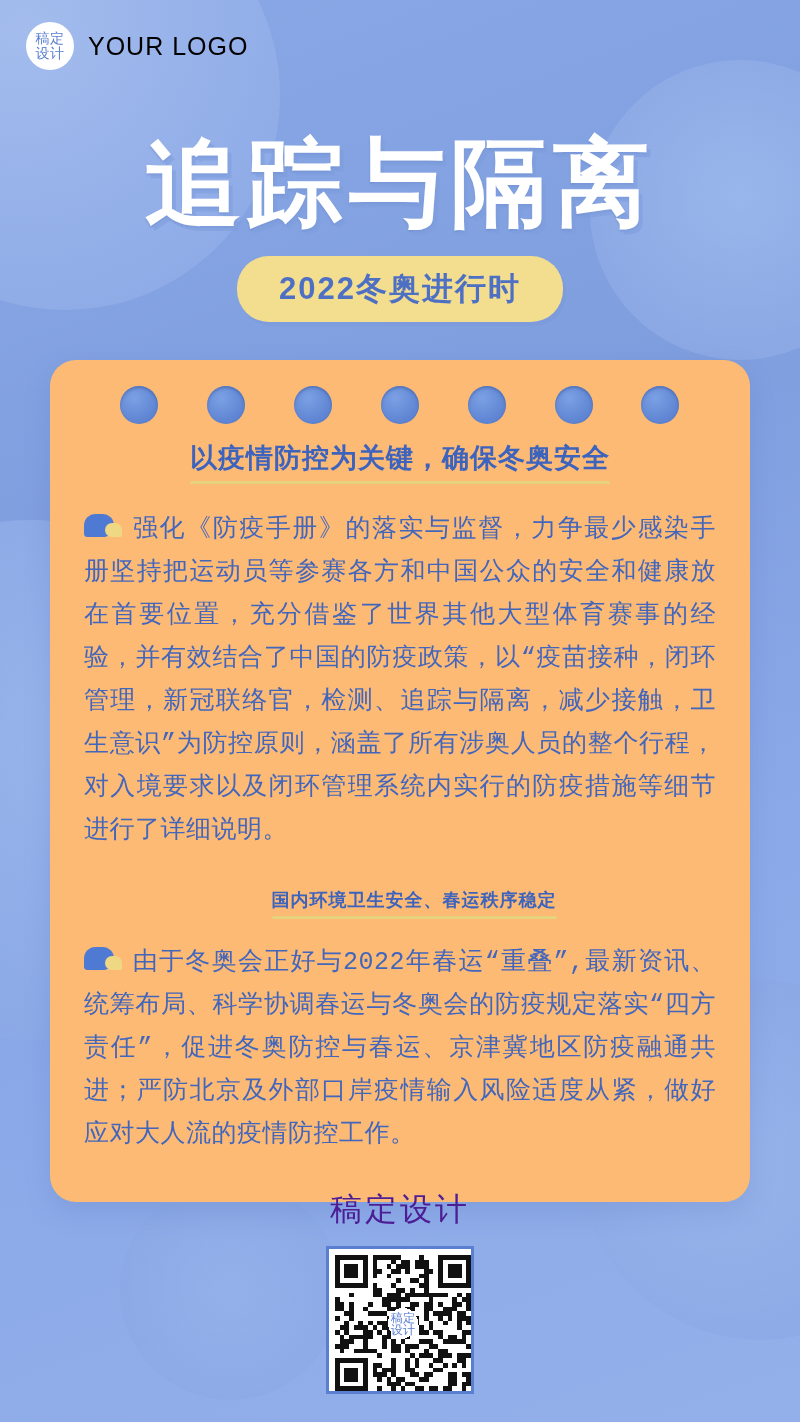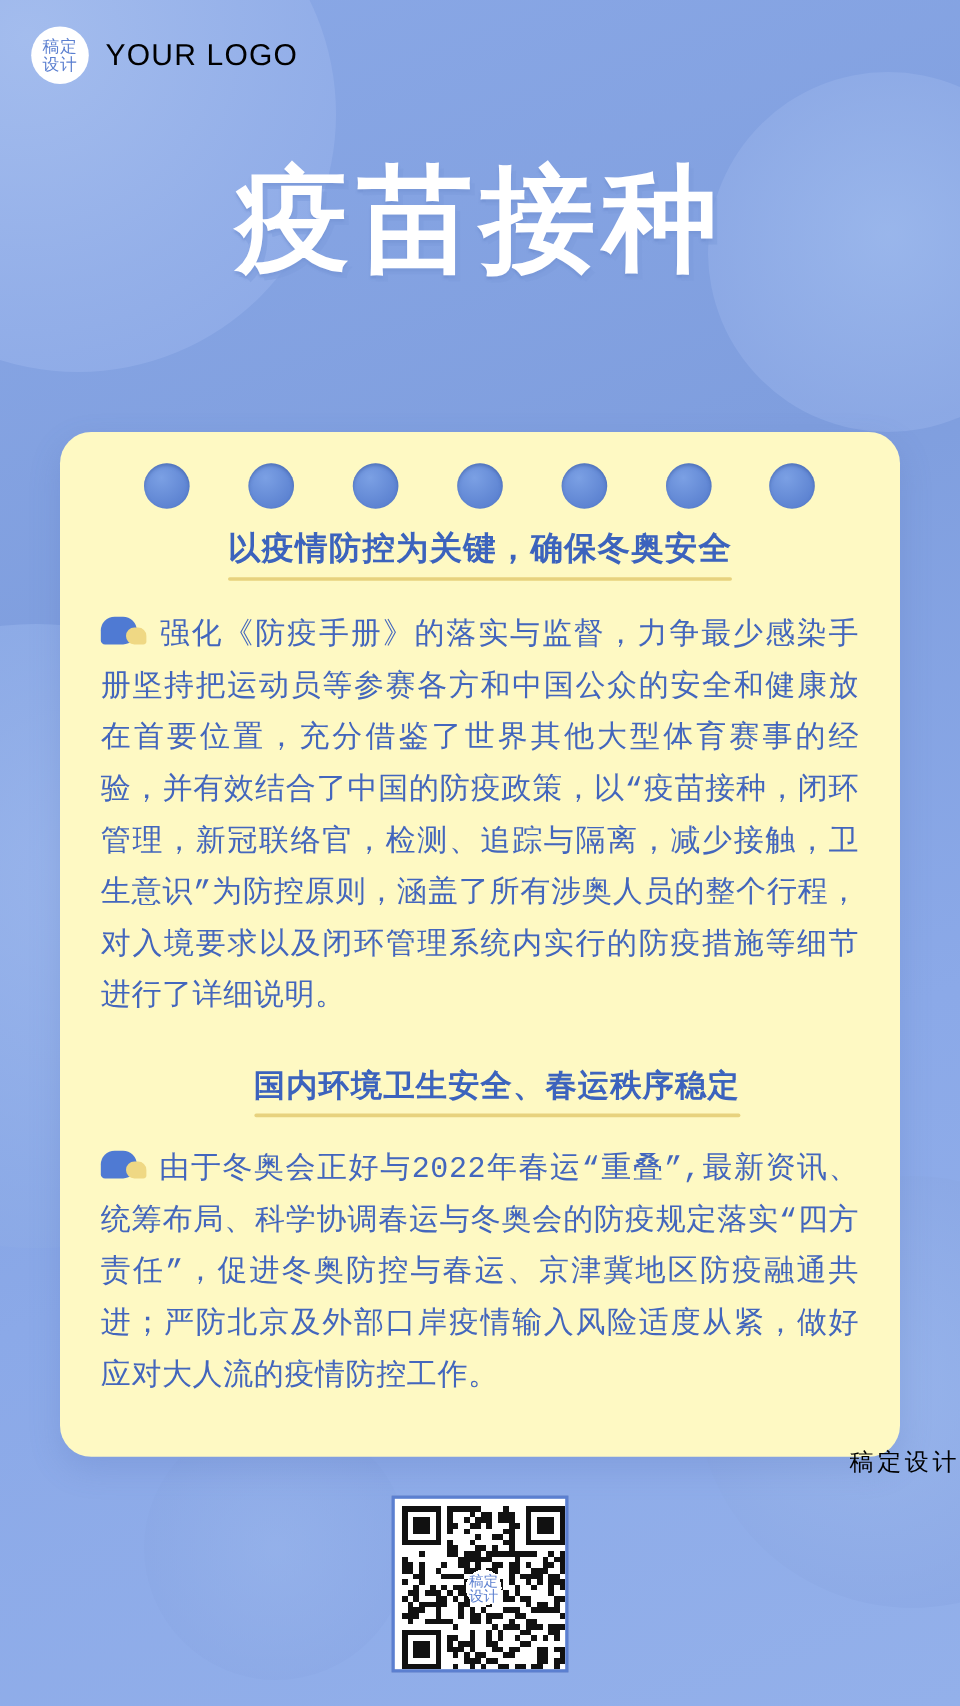--- a/index.html
+++ b/index.html
@@ -121,21 +121,21 @@
     border-radius: 32px;
     box-shadow: 3px 4px 0 rgba(120,150,215,.35);
   }
 
   
   .card {
     position: absolute;
     left: 50px;
     top: 360px;
     width: 700px;
-    background: #fef9c3;
+    background: #fdba74;
     border-radius: 26px;
     box-shadow: 0 10px 26px rgba(80,110,180,.22);
     z-index: 3;
     padding: 78px 34px 46px 34px;
   }
   .punch-row {
     position: absolute;
     top: 26px;
     left: 0; right: 0;
     display: flex;
@@ -214,21 +214,21 @@
     font-family: "DejaVu Serif", "Liberation Serif", serif;
     font-weight: bold;
     font-size: 25px;
     letter-spacing: 1px;
     line-height: 1.5;
   }
   .mid-title .line2 {
     color: #3c63bd;
     font-family: "DejaVu Serif", "Liberation Serif", serif;
     font-weight: bold;
-    font-size: 26px;
+    font-size: 18px;
     letter-spacing: 1px;
     line-height: 1.5;
     display: inline-block;
     margin-left: 28px;
   }
   .mid-title .line2 .underline {
     display: block;
     height: 3px;
     background: #e7d27e;
     margin-top: 3px;
@@ -237,25 +237,24 @@
 
   
   .footer {
     position: absolute;
     left: 0; right: 0;
     bottom: 28px;
     text-align: center;
     z-index: 4;
   }
   .footer-label {
-    color: #000000;
-    font-size: 20px;
+    color: #4c1d95;
+    font-size: 32px;
     letter-spacing: 3px;
     margin-bottom: 14px;
-    text-align: right;
   }
   .qr {
     width: 148px;
     height: 148px;
     margin: 0 auto;
     background: #ffffff;
     border: 3px solid #5b7fd0;
     padding: 6px;
     position: relative;
   }
@@ -274,21 +273,24 @@
 
 <div class="logo-row">
   <div class="logo-badge">
     <span>稿定</span>
     <span>设计</span>
   </div>
   <div class="logo-text">YOUR LOGO</div>
 </div>
 
 <div class="headline">
-  <div class="headline-main">疫苗接种</div>
+  <div class="headline-main">追踪与隔离</div>
+  <div class="headline-sub-wrap">
+    <div class="headline-sub">2022冬奥进行时</div>
+  </div>
 </div>
 
 <div class="card">
   <div class="punch-row">
     <div class="punch"></div>
     <div class="punch"></div>
     <div class="punch"></div>
     <div class="punch"></div>
     <div class="punch"></div>
     <div class="punch"></div>

